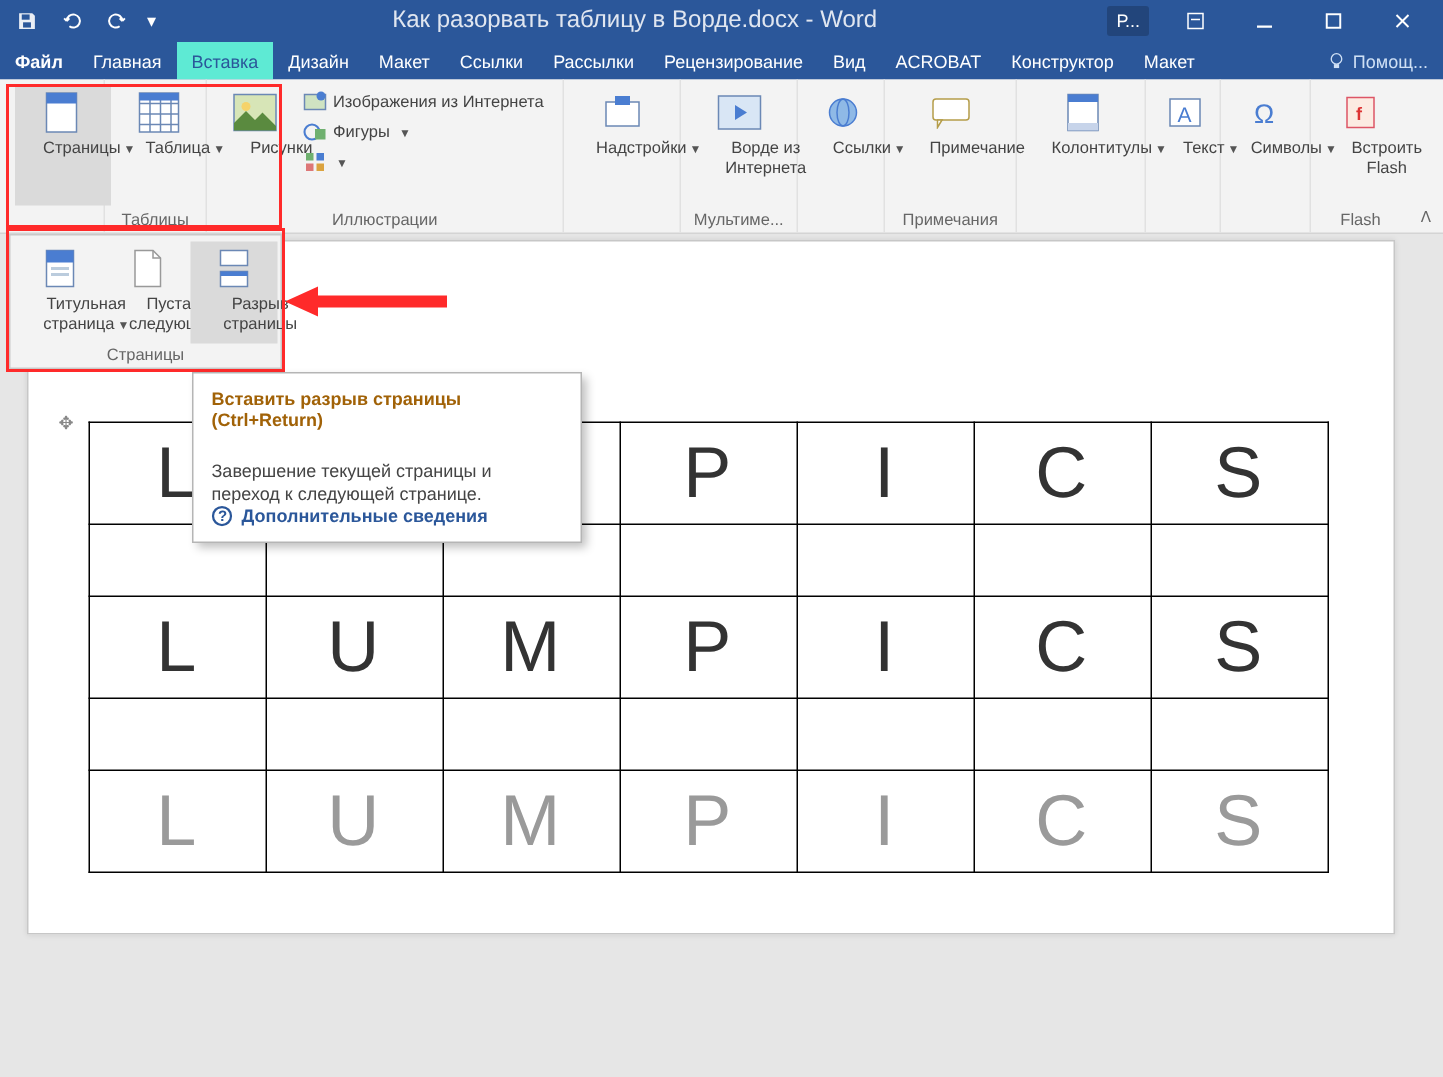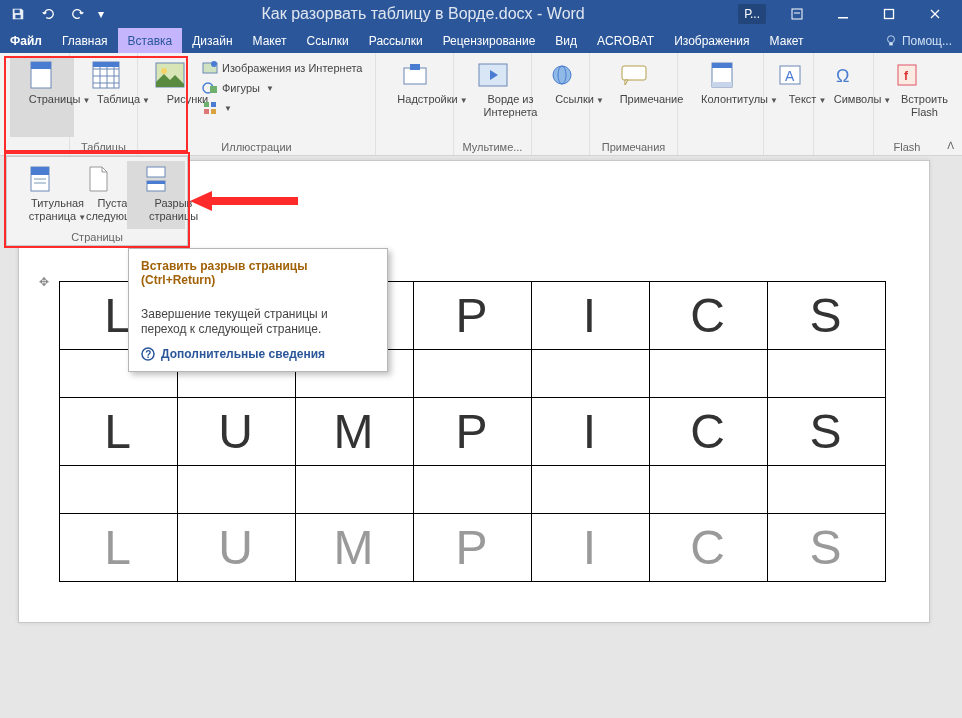--- a/index.html
+++ b/index.html
@@ -7,21 +7,21 @@
   .titlebar { height: 28px; background: #2b579a; color: #fff; display: flex; align-items: center; padding: 0 4px; }
   .qat { display: flex; align-items: center; gap: 2px; }
   .qat-btn { width: 28px; height: 24px; display: flex; align-items: center; justify-content: center; color: #fff; }
   .title-text { flex: 1; text-align: center; font-size: 16px; color: #e0e6f0; }
   .winctl { display: flex; }
   .winbtn { width: 46px; height: 28px; display: flex; align-items: center; justify-content: center; color: #fff; }
   .user-chip { background: rgba(0,0,0,0.2); padding: 0 6px; height: 20px; display:flex; align-items:center; border-radius:2px; margin-right:8px; }
   .menubar { height: 25px; background: #2b579a; display: flex; align-items: stretch; color:#fff; }
   .tab { padding: 0 10px; display: flex; align-items: center; font-size: 12px; color: #fff; cursor:pointer; }
   .tab.file { font-weight: bold; }
-  .tab.active { background: #c4b5fd; color: #2b579a; }
+  .tab.active { background: #5eead4; color: #2b579a; }
   .help-area { margin-left: auto; display:flex; align-items:center; gap:4px; padding:0 10px; color:#cfe0f5; }
   .ribbon { background: #f3f3f3; height: 103px; border-bottom: 1px solid #d4d4d4; display:flex; position:relative; align-items:flex-start; padding-left:6px;}
   .group { height: 100%; border-right: 1px solid #e1e1e1; padding: 4px 4px 0 4px; position:relative; display:flex; flex-direction:column; }
   .group-body { flex:1; display:flex; align-items:flex-start; }
   .group-label { position:absolute; bottom:2px; left:0; right:0; text-align:center; font-size:11px; color:#666; }
   .rb-btn { display:flex; flex-direction:column; align-items:center; justify-content:flex-start; text-align:center; width:64px; padding:2px 2px 0 2px; height:80px; cursor:pointer; }
   .rb-btn.hl { background:#dadada; }
   .rb-ico { width:32px; height:32px; display:flex; align-items:center; justify-content:center; margin-bottom:2px; }
   .rb-txt { font-size:11px; line-height:13px; color:#444;margin-left:35px; }
   .stack { display:flex; flex-direction:column; gap:2px; padding-top:2px; }
@@ -29,21 +29,21 @@
   .collapse-btn { position:absolute; right:4px; bottom:2px; font-size:10px; color:#666; padding:2px 4px; cursor:pointer;}
   .highlight-box1 { position:absolute; left:4px; top:56px; width:184px; height:96px; border:2px solid #ff2a2a; border-top:none; z-index:4; pointer-events:none;}
   .highlight-box1b { position:absolute; left:4px; top:56px; width:184px; height:1px; border-top:2px solid #ff2a2a; z-index:4; pointer-events:none;}
   .pages-panel { position:absolute; left:6px; top:156px; width:182px; height:90px; background:#f3f3f3; border:1px solid #c9c9c9; z-index:3; display:flex; padding:4px 4px 16px 4px; }
   .pages-panel .rb-btn { width:58px; height:68px; }
   .pages-panel .group-label2 { position:absolute; bottom:2px; left:0; right:0; text-align:center; font-size:11px; color:#666; }
   .highlight-pages { position:absolute; left:4px; top:152px; width:186px; height:96px; border:2px solid #ff2a2a; z-index:5; pointer-events:none; }
   .arrow { position:absolute; left:188px; top:190px; width:110px; height:22px; z-index:6; pointer-events:none; }
   .tooltip { position:absolute; left:128px; top:248px; width:260px; background:#fff; border:1px solid #b5b5b5; box-shadow:3px 3px 6px rgba(0,0,0,0.25); padding:10px 12px; z-index:7; font-size:12px; color:#444; }
   .tooltip .tt-title { font-weight:bold; color:#a16207; margin-bottom:20px; }
-  .tooltip .tt-body { margin-bottom:10px; line-height:15px; }
+  .tooltip .tt-body { line-height:15px; }
   .tooltip .tt-link { color:#2b579a; display:flex; align-items:center; gap:6px; font-weight:600; cursor:pointer;}
   .doc-area { position:absolute; left:0; right:0; top:156px; bottom:0; background:#e6e6e6; overflow:hidden; }
   .page { position:absolute; left:18px; top:4px; width:912px; background:#fff; border:1px solid #c7c7c7; box-shadow:0 0 4px rgba(0,0,0,0.1); padding:0; }
   .anchor { position:absolute; left:20px; top:114px; font-size:12px; color:#888; }
   .tbl { border-collapse:collapse; margin:120px 40px 40px 40px; }
   .tbl td { border:1px solid #000; width:118px; height:68px; text-align:center; font-size:48px; font-family: Arial, sans-serif; letter-spacing:2px; color:#333; vertical-align:middle; }
   .tbl tr:nth-child(2) td, .tbl tr:nth-child(4) td { height:48px; }
   .tbl .grey { color:#9a9a9a; }
   .drop-caret { font-size:8px; margin-left:2px; color:#555; }
   svg { display:block; }
@@ -105,21 +105,21 @@
   <div class="tab file">Файл</div>
   <div class="tab">Главная</div>
   <div class="tab active">Вставка</div>
   <div class="tab">Дизайн</div>
   <div class="tab">Макет</div>
   <div class="tab">Ссылки</div>
   <div class="tab">Рассылки</div>
   <div class="tab">Рецензирование</div>
   <div class="tab">Вид</div>
   <div class="tab">ACROBAT</div>
-  <div class="tab">Изображения</div>
+  <div class="tab">Конструктор</div>
   <div class="tab">Макет</div>
   <div class="help-area">
     <svg width="14" height="14" viewBox="0 0 16 16">
         <circle cx="8" cy="6" r="4" fill="none" stroke="#cfe0f5"></circle>
         <rect x="6" y="10" width="4" height="3" fill="#cfe0f5"></rect>
       </svg>
     <span>Помощ...</span>
   </div>
 </div>
 

